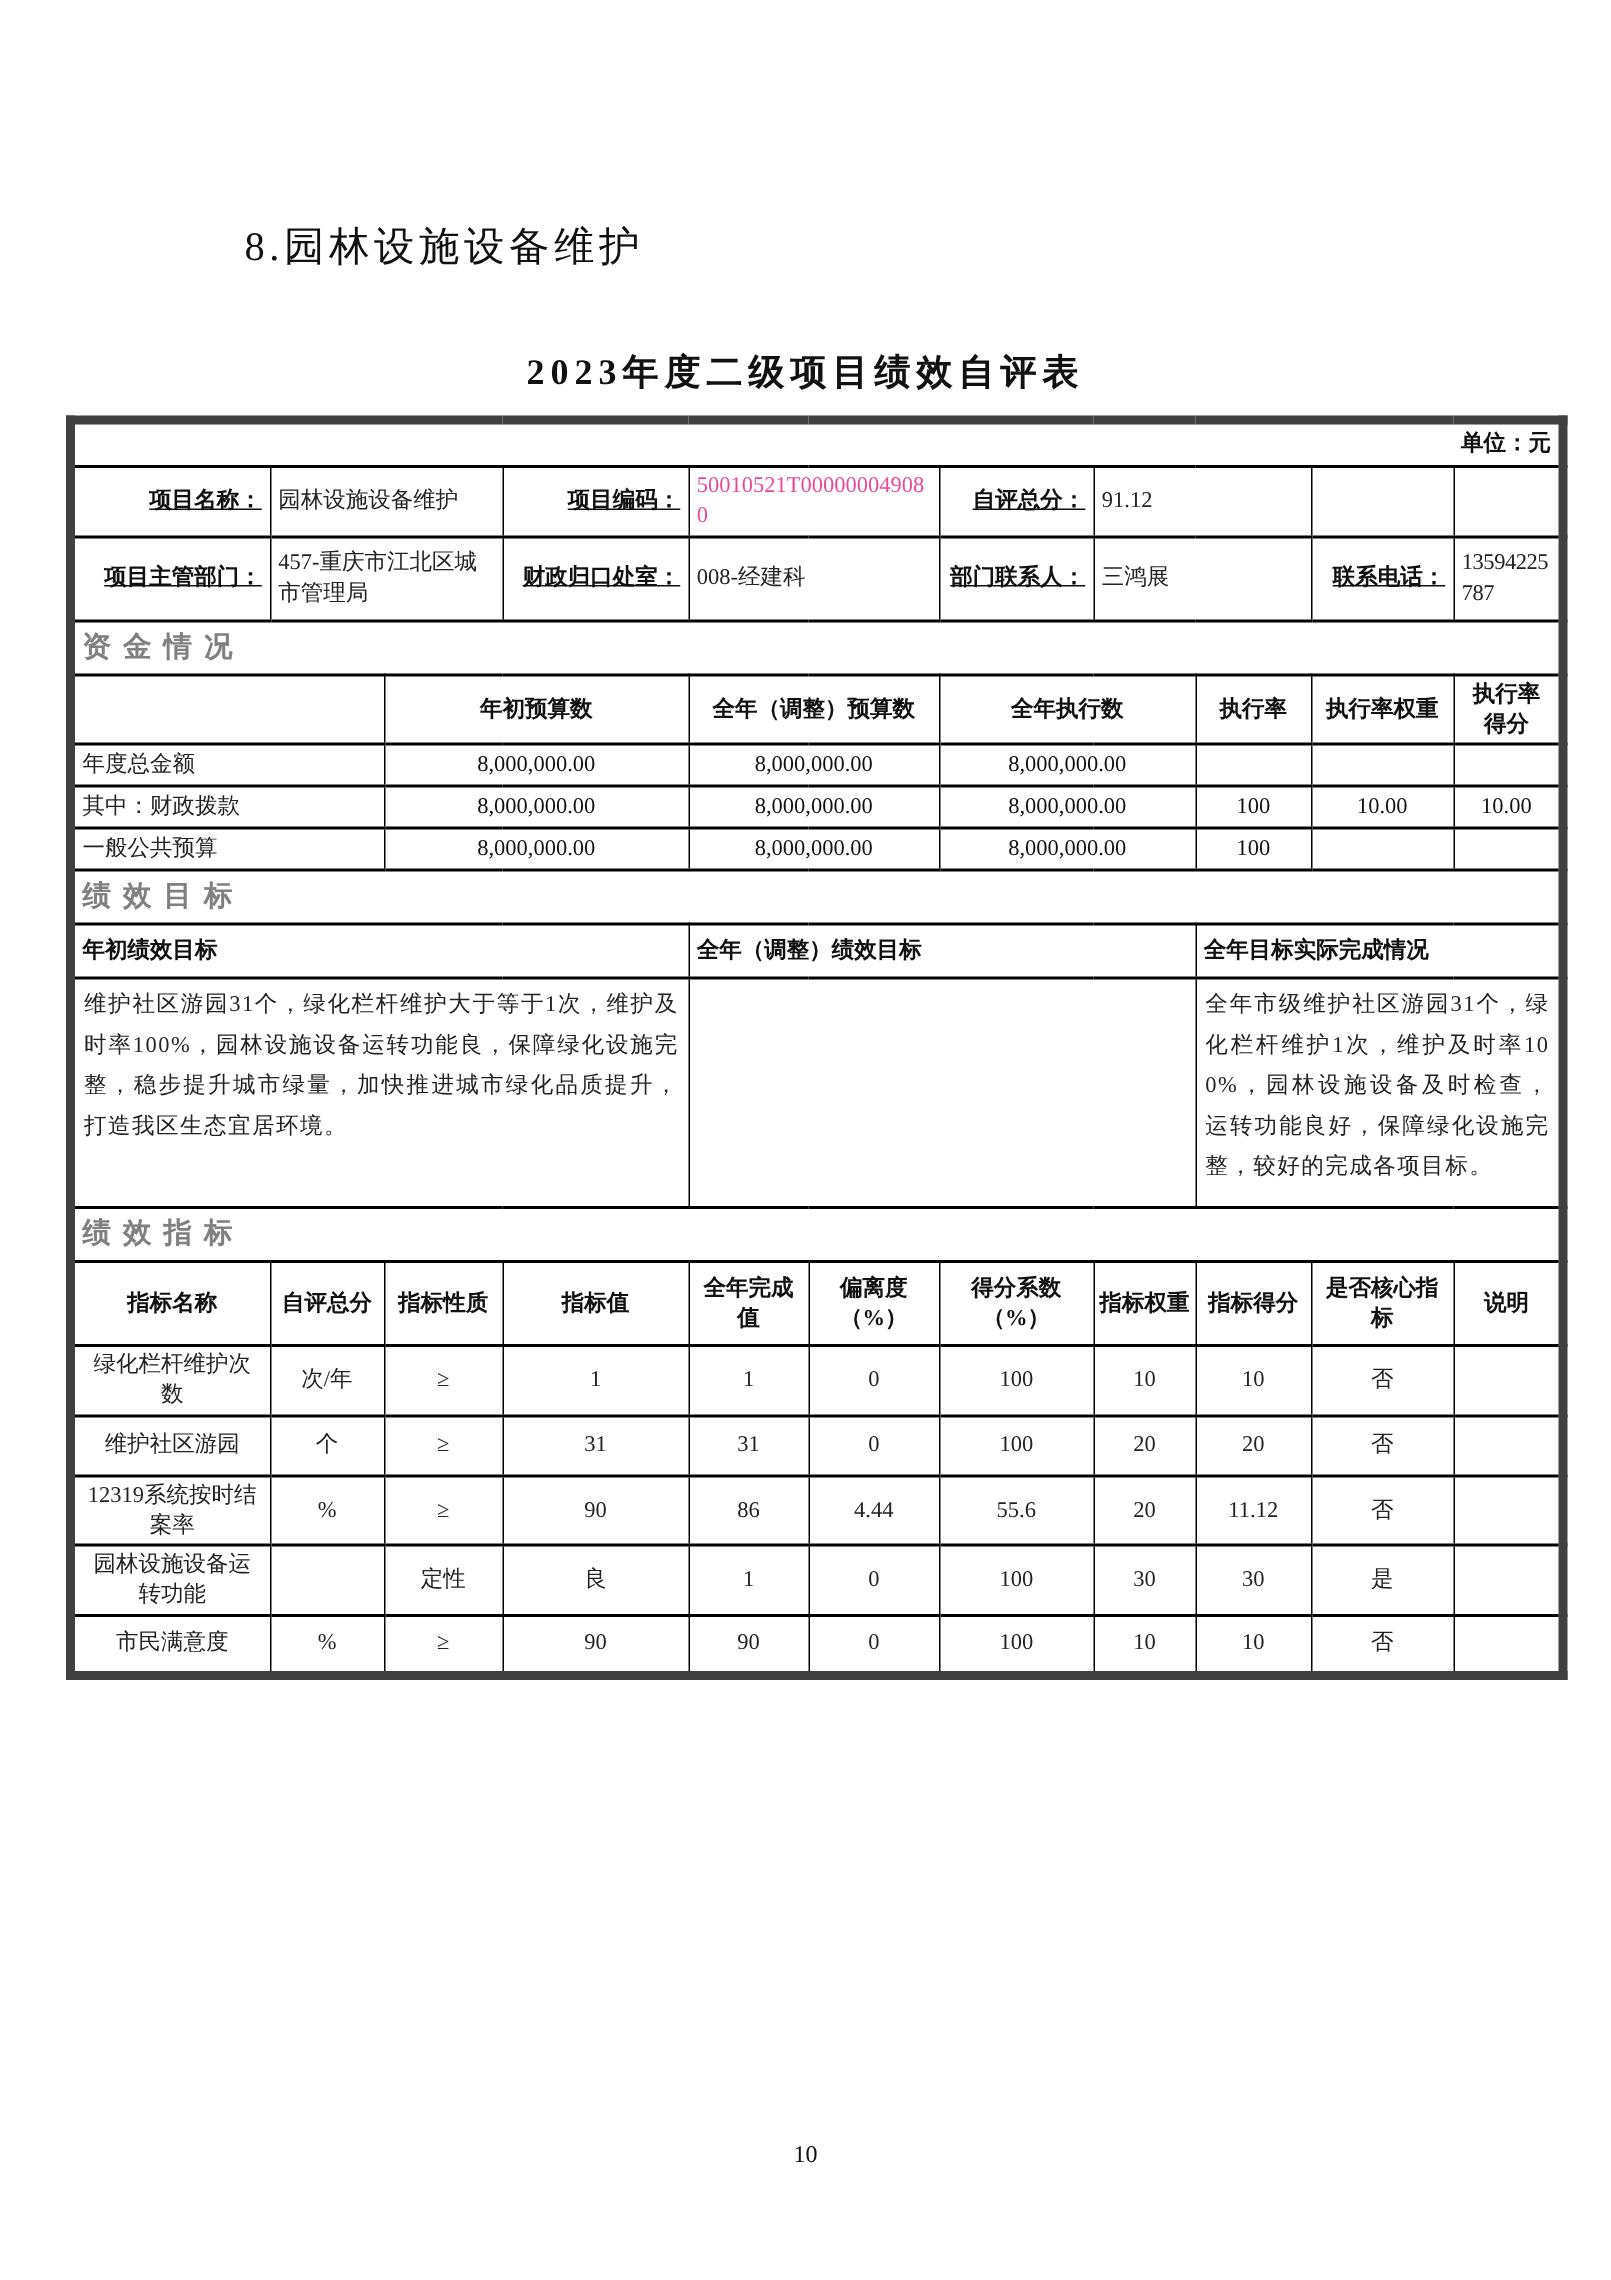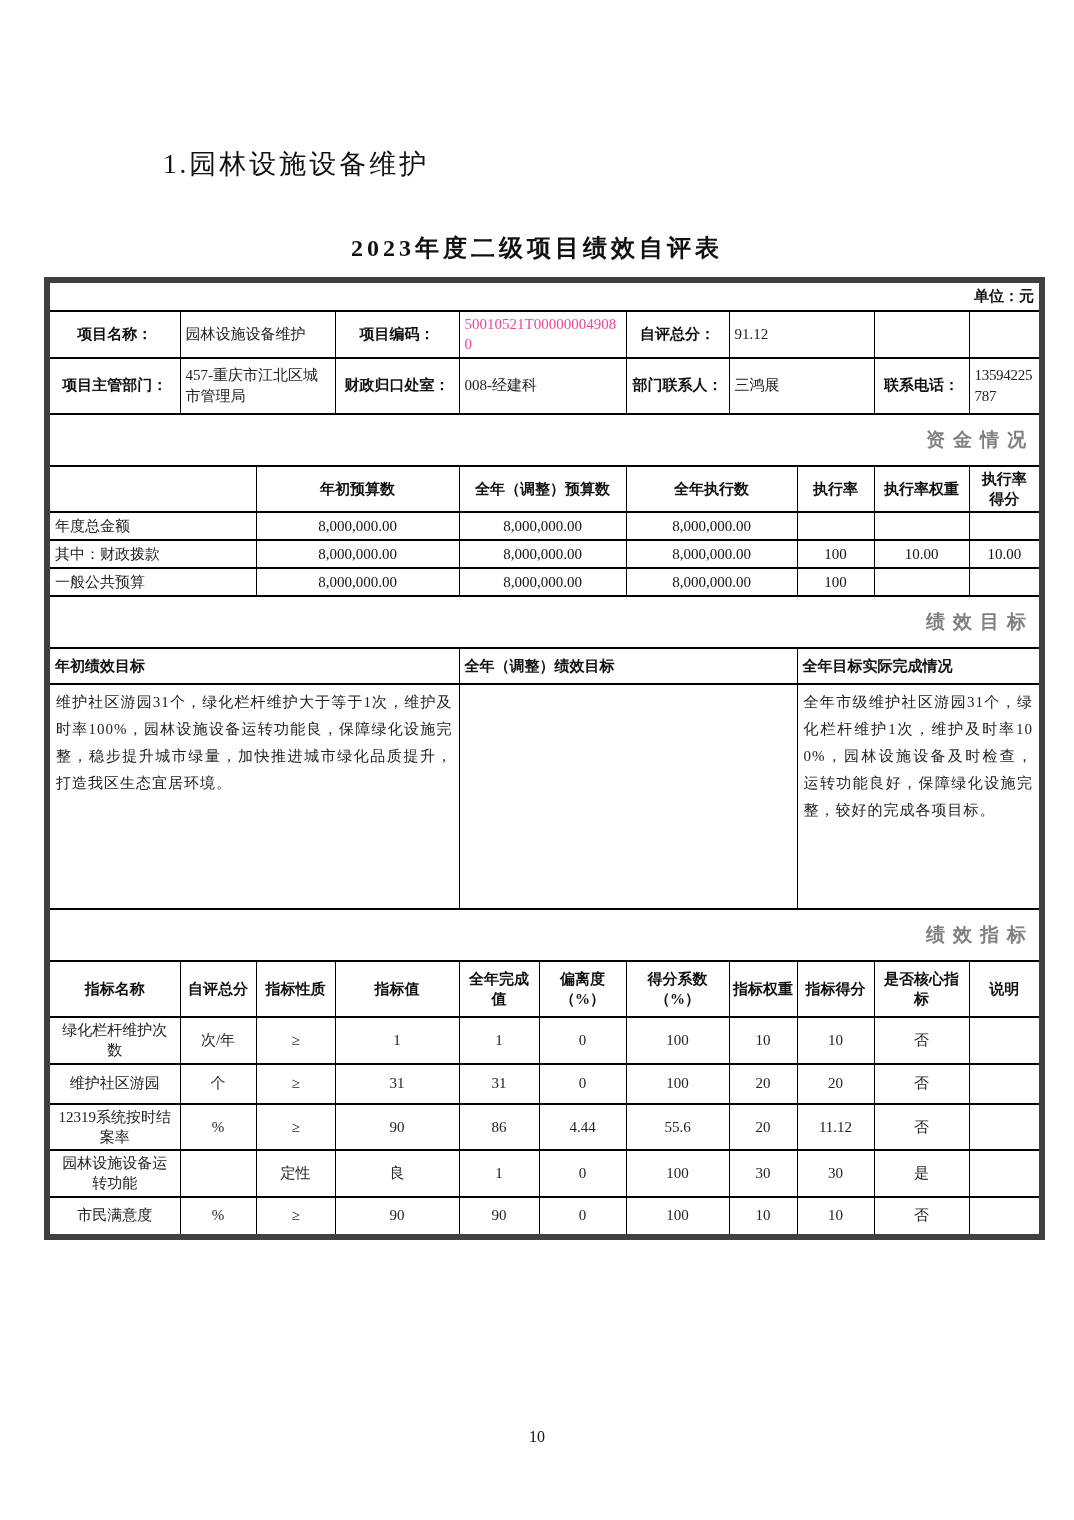--- a/index.html
+++ b/index.html
@@ -34,39 +34,39 @@
   }
   table.main td {
     border: solid #000;
     border-width: 2px 1px;
     font-size: 15px;
     padding: 2px 5px;
     vertical-align: middle;
     word-break: break-all;
     line-height: 1.35;
   }
-  td.lbl { font-weight: bold; text-align: center; }
+  td.lbl { font-weight: bold; text-align: right; text-decoration: underline; }
   td.val { text-align: left; color: #222; }
   td.num { text-align: center; }
   tr.unit-row td { text-align: right; font-weight: bold; height: 31px; border-bottom-width: 2px; }
   tr.info1 td { height: 46px; }
   tr.info2 td { height: 56px; }
   tr.section-row td {
-    height: 52px;
-    text-align: right;
+    height: 36px;
+    text-align: left;
     font-weight: bold;
     font-size: 19px;
     letter-spacing: 8px;
     color: #808080;
   }
   tr.fund-head td { height: 39px; text-align: center; font-weight: bold; }
   tr.fund-row td { height: 28px; }
   tr.goal-head td { height: 36px; font-weight: bold; }
   tr.goal-body td {
-    height: 225px;
+    height: 153px;
     vertical-align: top;
     text-align: justify;
     font-size: 15px;
     line-height: 1.8;
     letter-spacing: 1px;
     color: #222;
     padding: 4px 6px;
   }
   tr.ind-head td { height: 56px; text-align: center; font-weight: bold; padding: 2px 3px; }
   tr.ind-row td { height: 40px; text-align: center; color: #222; }
@@ -77,21 +77,21 @@
     left: 0; top: 1428px;
     width: 100%;
     text-align: center;
     font-size: 16px;
     color: #111;
   }
 </style>
 </head>
 <body>
 
-<div class="page-heading">1.园林设施设备维护</div>
+<div class="page-heading">8.园林设施设备维护</div>
 
 <div class="table-title">2023年度二级项目绩效自评表</div>
 
 <table class="main">
   <colgroup>
     <col style="width:133px">
       <col style="width:76px">
       <col style="width:79px">
       <col style="width:124px">
     <col style="width:80px">

